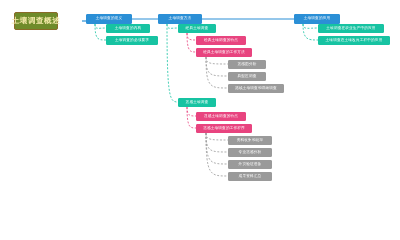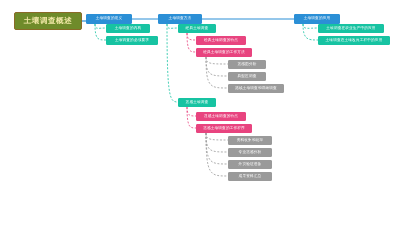--- a/index.html
+++ b/index.html
@@ -93,21 +93,21 @@
     <path d="M206,133 C206,140 210,140 228,140" stroke="#9a9a9a" stroke-width=".8" fill="none" stroke-dasharray="2,1.6"></path>
     <path d="M206,133 C206,152 210,152 228,152" stroke="#9a9a9a" stroke-width=".8" fill="none" stroke-dasharray="2,1.6"></path>
     <path d="M206,133 C206,164 210,164 228,164" stroke="#9a9a9a" stroke-width=".8" fill="none" stroke-dasharray="2,1.6"></path>
     <path d="M206,133 C206,176 210,176 228,176" stroke="#9a9a9a" stroke-width=".8" fill="none" stroke-dasharray="2,1.6"></path>
 
     <path d="M303,24 C303,30 308,28 318,28" stroke="#17c3a2" stroke-width=".8" fill="none" stroke-dasharray="2,1.6"></path>
     <path d="M303,24 C303,40 308,40 318,40" stroke="#17c3a2" stroke-width=".8" fill="none" stroke-dasharray="2,1.6"></path>
   </svg>
 
   <div id="nodes">
-      <div class="node n-root" style="left: 14px; top: 12px; width: 68px; height: 18px;">土壤调查概述</div>
+      <div class="node n-root" style="left: 14px; top: 12px; width: 44px; height: 18px;">土壤调查概述</div>
       <div class="node n-blue" style="left: 86px; top: 14px; width: 46px; height: 10px;">土壤调查的定义</div>
       <div class="node n-teal" style="left: 106px; top: 24px; width: 44px; height: 9px;">土壤调查的内构</div>
       <div class="node n-teal" style="left: 106px; top: 36px; width: 52px; height: 9px;">土壤调查的必须要求</div>
       <div class="node n-blue" style="left: 158px; top: 14px; width: 44px; height: 10px;">土壤调查方法</div>
       <div class="node n-teal" style="left: 178px; top: 24px; width: 38px; height: 9px;">经典土壤调查</div>
       <div class="node n-pink" style="left: 196px; top: 36px; width: 50px; height: 9px;">经典土壤调查的特点</div>
       <div class="node n-pink" style="left: 196px; top: 48px; width: 56px; height: 9px;">经典土壤调查的工作方法</div>
       <div class="node n-gray" style="left: 228px; top: 60px; width: 38px; height: 9px;">遥感图分析</div>
       <div class="node n-gray" style="left: 228px; top: 72px; width: 38px; height: 9px;">典型区调查</div>
       <div class="node n-gray" style="left: 228px; top: 84px; width: 56px; height: 9px;">路线土壤调查和详细调查</div>

